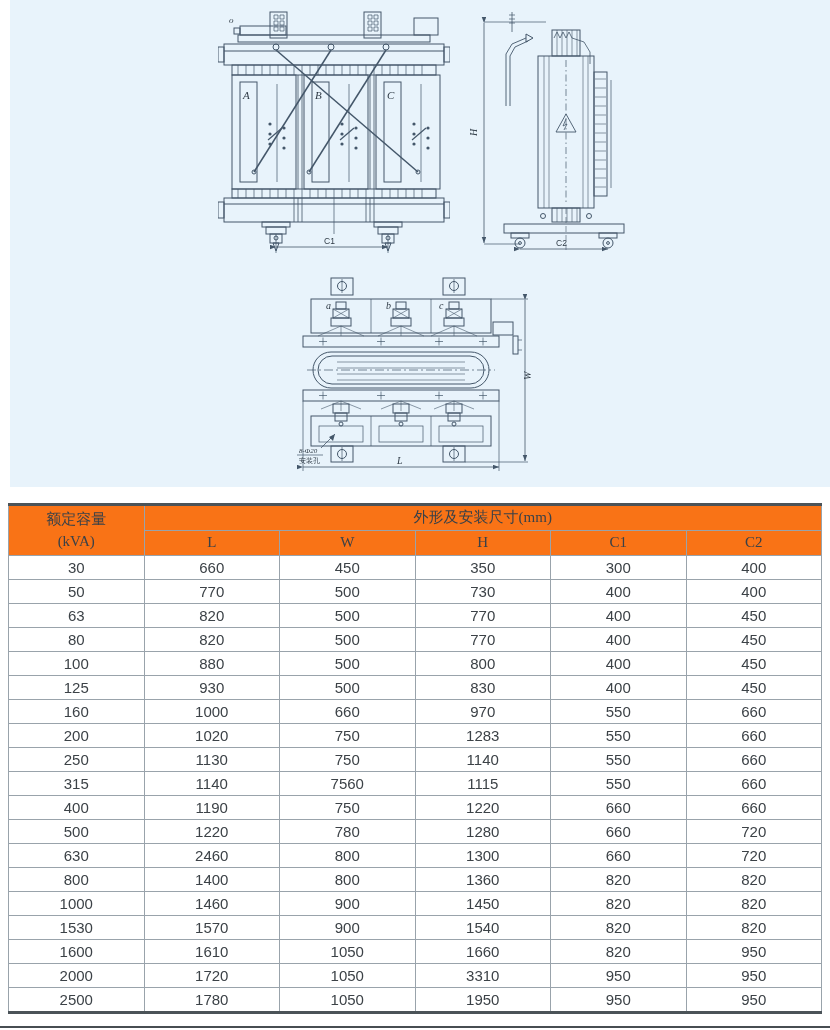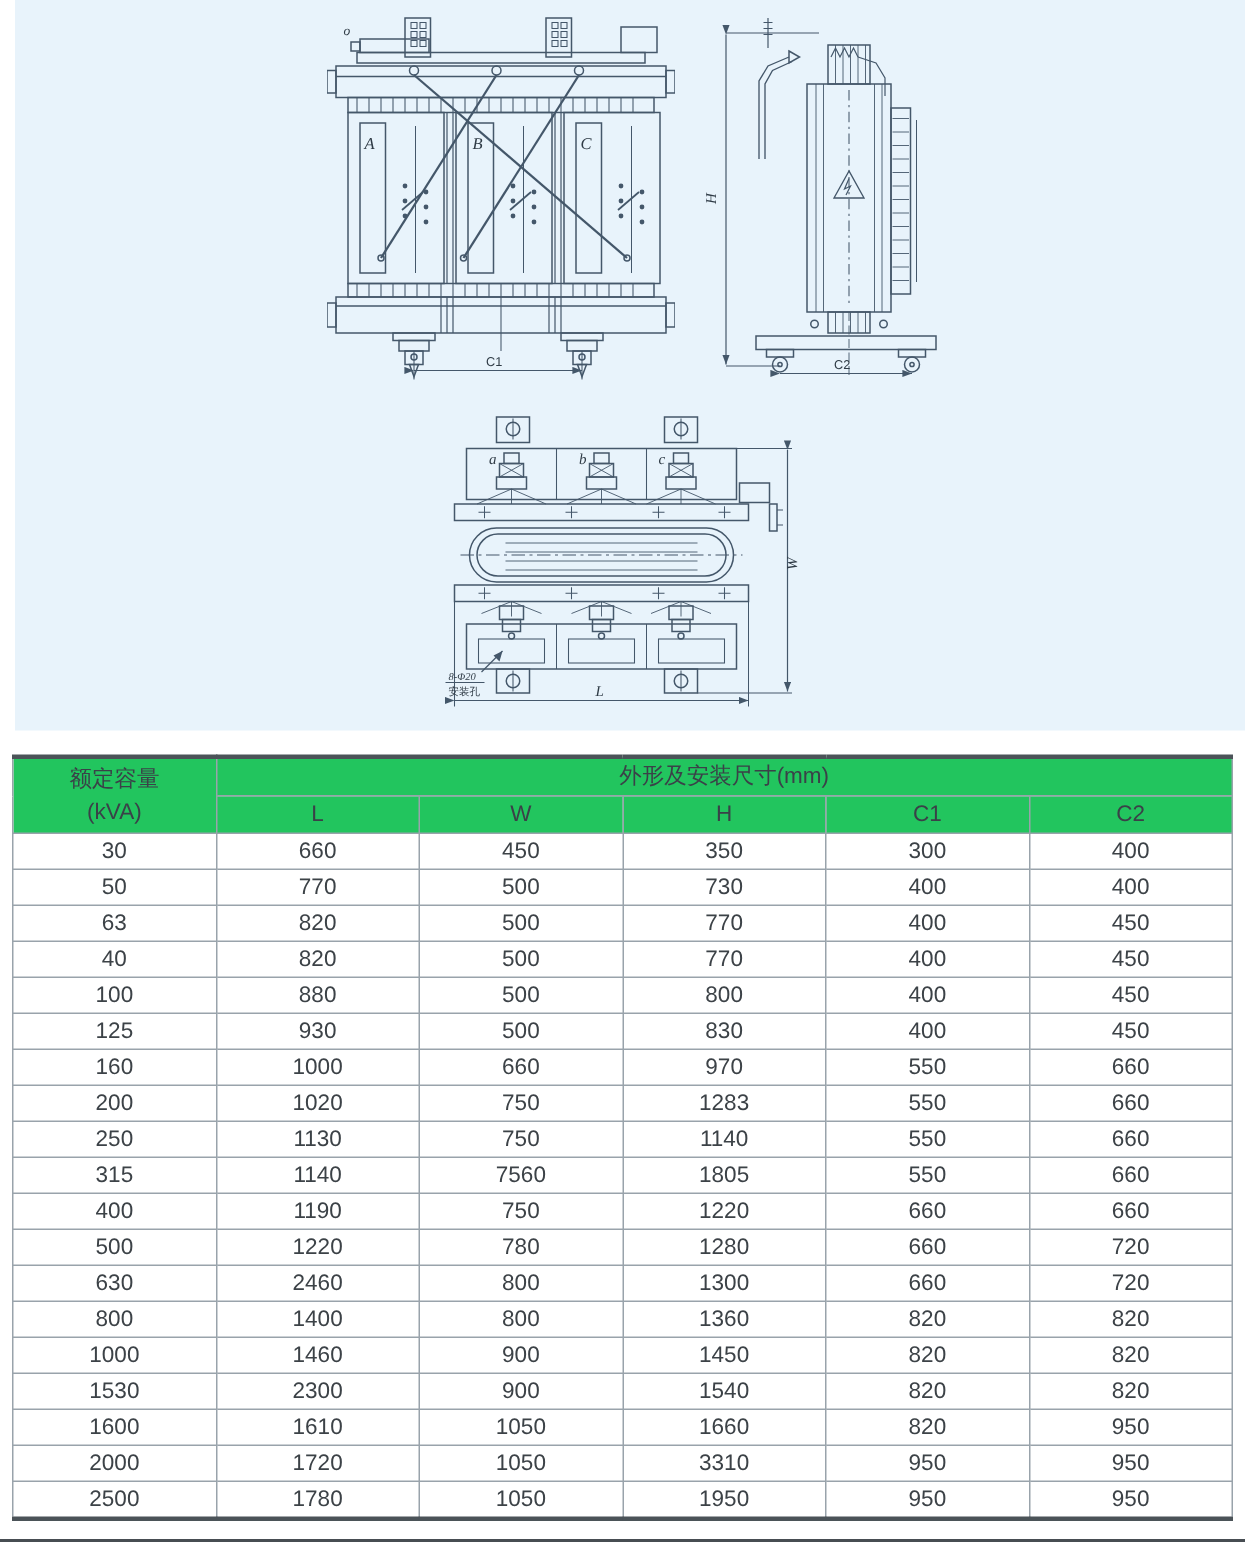--- a/index.html
+++ b/index.html
@@ -30,21 +30,21 @@
     border-right:1px solid #9aa4ad;
     font-size:15px;color:#3c4247;
   }
   #spec-table td{
     border:1px solid #99a3ab;
     text-align:center;vertical-align:middle;
     height:23px;padding:0;line-height:1.05;
     background:#ffffff;
   }
   #spec-table tr.hdr td{
-    background:#22c55e;height:24px;color:#3a4148;
+    background:#f97316;height:24px;color:#3a4148;font-family:Liberation Serif, serif;
   }
   #spec-table td.cap-hdr div{line-height:1.45;}
   
   #next-section-edge{
     position:absolute;left:0;top:1026px;width:830px;height:2px;background:#474d52;
   }
 </style>
 </head>
 <body>
 
@@ -371,21 +371,21 @@
           </tr>
           <tr>
             <td>63</td>
             <td>820</td>
             <td>500</td>
             <td>770</td>
             <td>400</td>
             <td>450</td>
           </tr>
           <tr>
-            <td>40</td>
+            <td>80</td>
             <td>820</td>
             <td>500</td>
             <td>770</td>
             <td>400</td>
             <td>450</td>
           </tr>
           <tr>
             <td>100</td>
             <td>880</td>
             <td>500</td>
@@ -422,21 +422,21 @@
             <td>1130</td>
             <td>750</td>
             <td>1140</td>
             <td>550</td>
             <td>660</td>
           </tr>
           <tr>
             <td>315</td>
             <td>1140</td>
             <td>7560</td>
-            <td>1805</td>
+            <td>1115</td>
             <td>550</td>
             <td>660</td>
           </tr>
           <tr>
             <td>400</td>
             <td>1190</td>
             <td>750</td>
             <td>1220</td>
             <td>660</td>
             <td>660</td>
@@ -468,21 +468,21 @@
           <tr>
             <td>1000</td>
             <td>1460</td>
             <td>900</td>
             <td>1450</td>
             <td>820</td>
             <td>820</td>
           </tr>
           <tr>
             <td>1530</td>
-            <td>2300</td>
+            <td>1570</td>
             <td>900</td>
             <td>1540</td>
             <td>820</td>
             <td>820</td>
           </tr>
           <tr>
             <td>1600</td>
             <td>1610</td>
             <td>1050</td>
             <td>1660</td>

